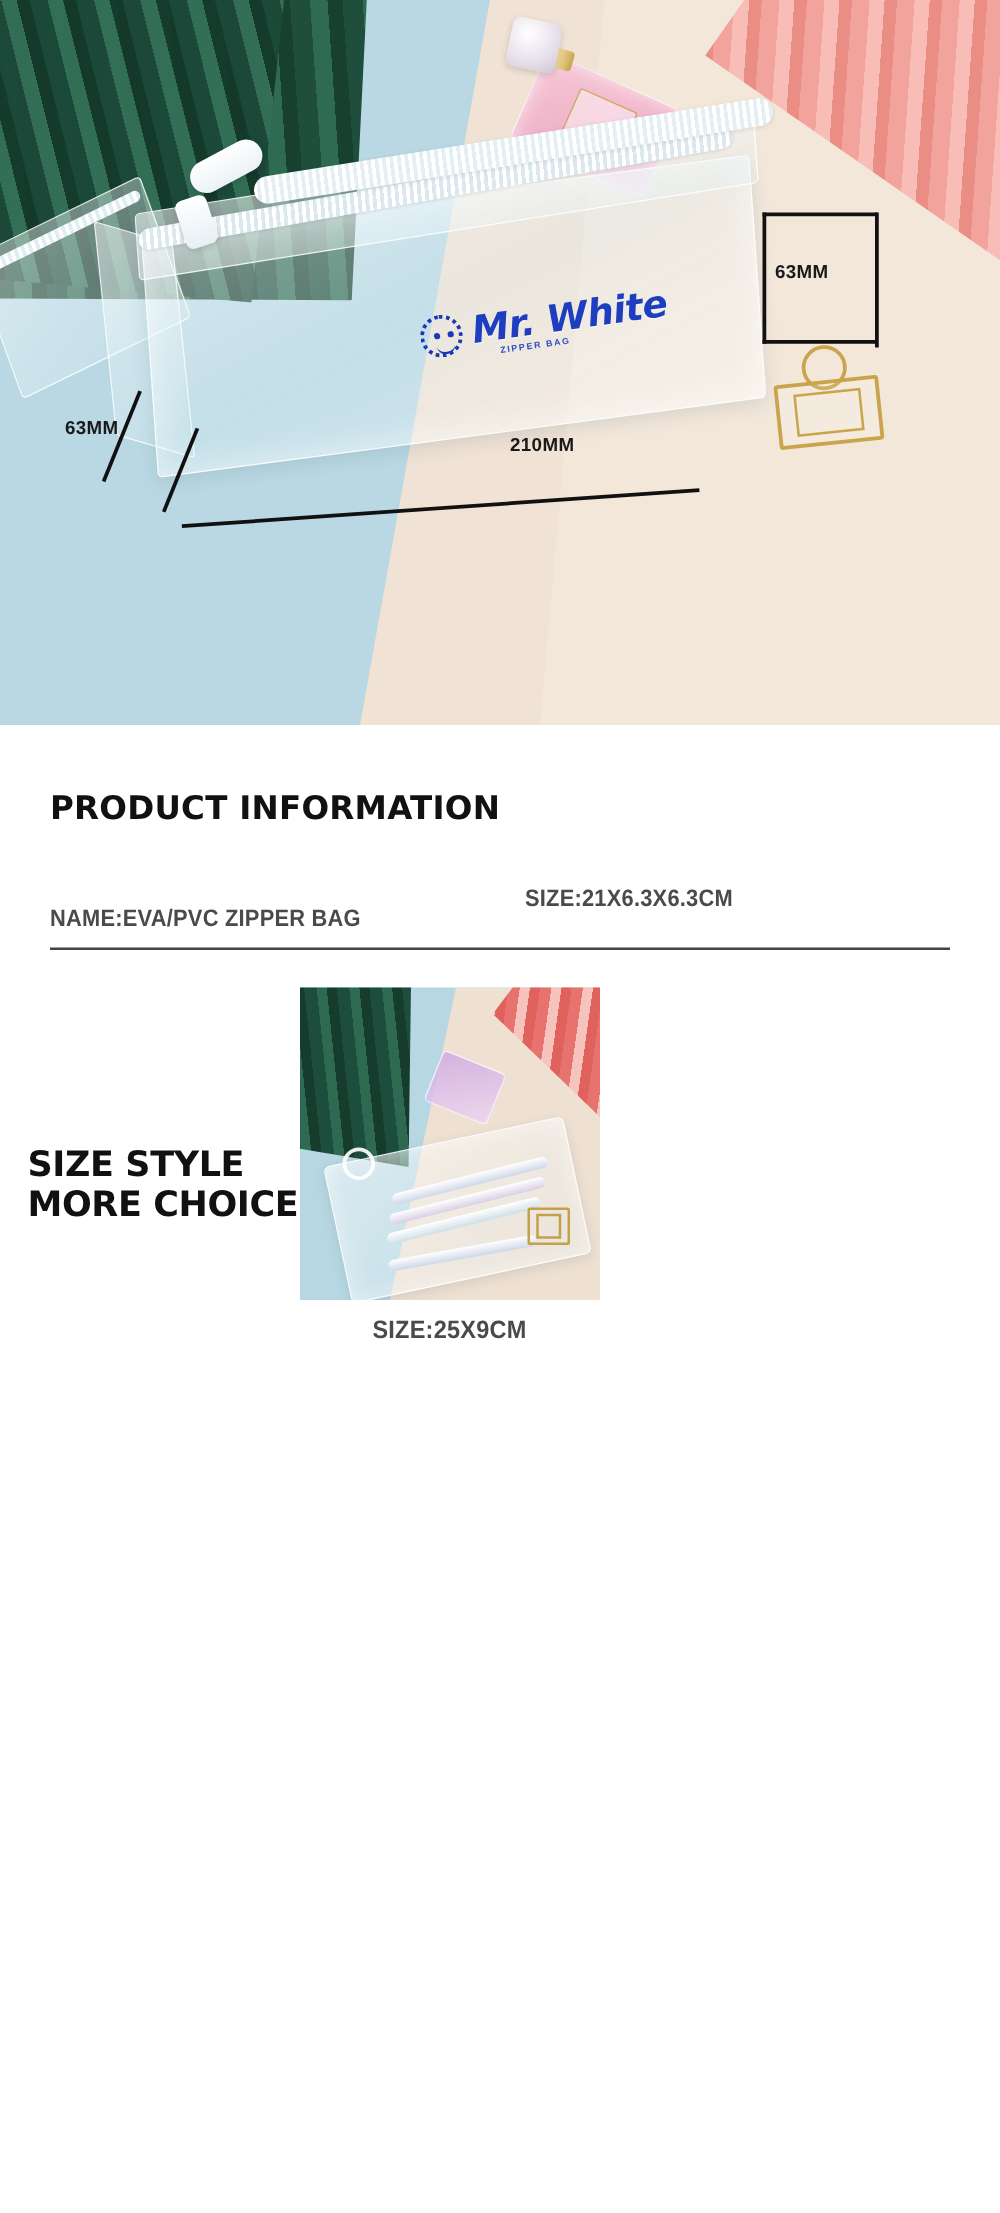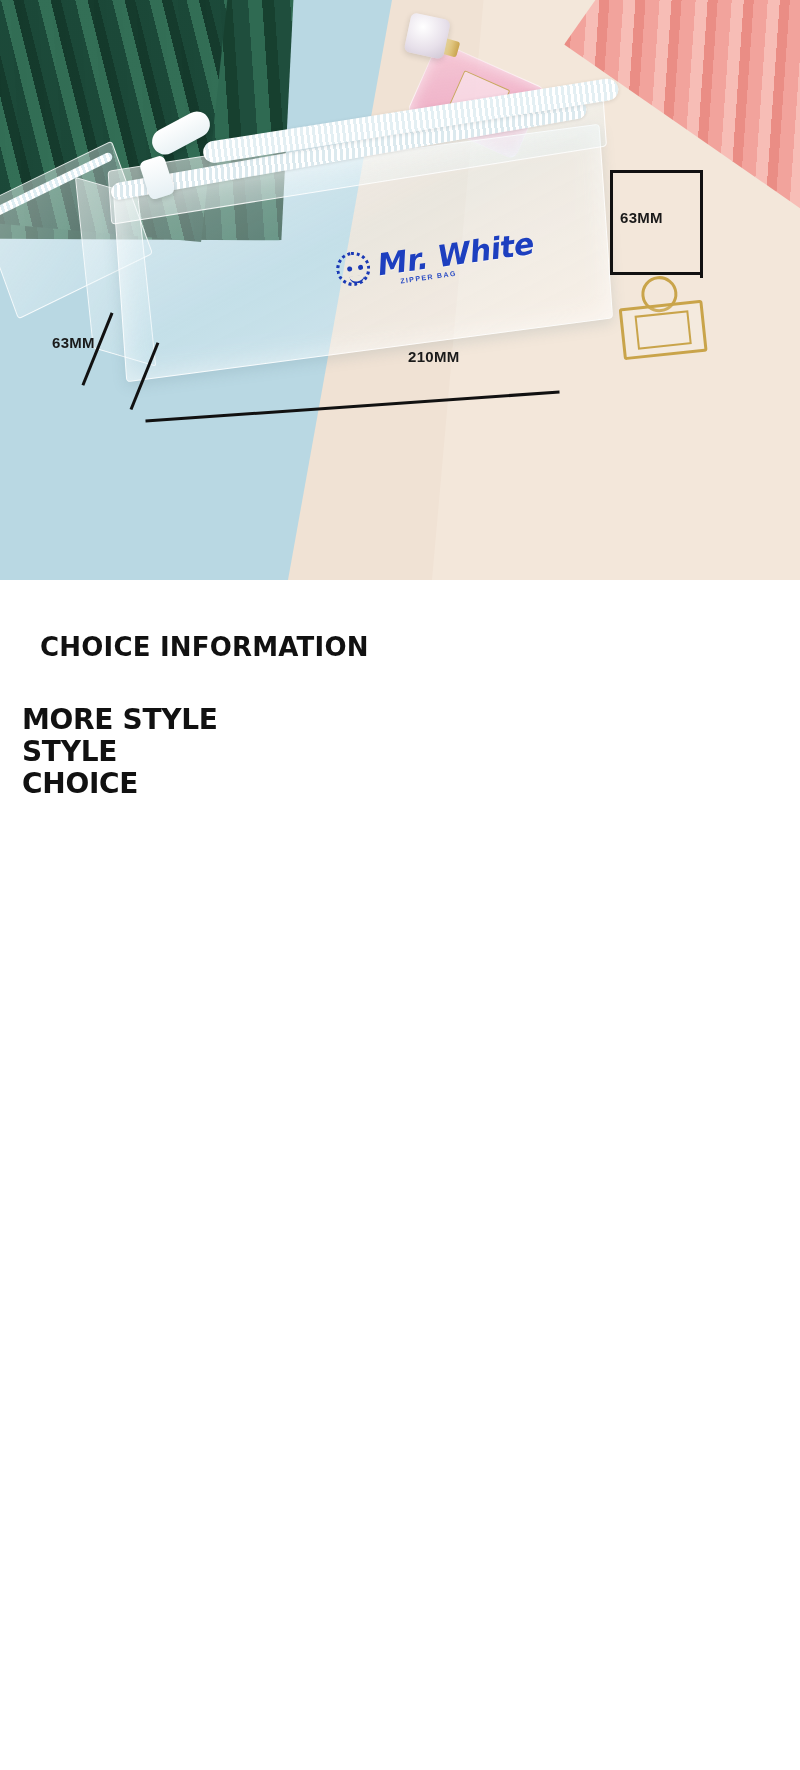--- a/index.html
+++ b/index.html
@@ -395,38 +395,62 @@
   <div class="rule rule-right2"></div>
   <div class="rule tick-rtop"></div>
   <div class="rule tick-rbot"></div>
 
   <div class="dim dim-63-left">63MM</div>
   <div class="dim dim-63-right">63MM</div>
   <div class="dim dim-210">210MM</div>
 </section>
 
 <section class="info">
-  <h2>CHOICE INFORMATION</h2>
-
-
+  <h2>PRODUCT INFORMATION</h2>
+
+
+  <div class="spec-row r2">
+    <div class="spec-cell spec-left">NAME:EVA/PVC ZIPPER BAG</div>
+    <div class="spec-cell spec-right">SIZE:21X6.3X6.3CM</div>
+  </div>
 
 </section>
 
 <section class="gallery">
 
   <div class="g-row-top">
     <div class="g-heading-cell">
       <div class="g-heading">
-        <div>MORE STYLE</div>
-        <div>STYLE CHOICE</div>
+        <div>SIZE STYLE</div>
+        <div>MORE CHOICE</div>
       </div>
     </div>
 
     <div class="g-top-imgs">
 
+      <div class="cell">
+        <div class="photo p-top">
+          <div class="sc-blue"></div>
+          <div class="sc-cream"></div>
+          <div class="sc-green"></div>
+          <div class="sc-pink"></div>
+          <div class="sc-bottle" style="left:105px;top:58px;width:54px;height:44px;transform:rotate(22deg);
+                      background:linear-gradient(150deg,rgba(206,170,226,.85),rgba(236,210,246,.7));"></div>
+          <div class="sc-bag" style="left:28px;top:122px;width:196px;height:112px;transform:rotate(-12deg);"></div>
+          <div class="sc-ring" style="left:34px;top:128px;"></div>
+          <div class="sc-pen" style="left:72px;top:150px;width:128px;transform:rotate(-14deg);"></div>
+          <div class="sc-pen" style="left:70px;top:166px;width:128px;transform:rotate(-14deg);
+                      background:linear-gradient(180deg,#ffffff,#d9cfe6);"></div>
+          <div class="sc-pen" style="left:68px;top:182px;width:126px;transform:rotate(-14deg);
+                      background:linear-gradient(180deg,#ffffff,#cfe0e8);"></div>
+          <div class="sc-pen" style="left:70px;top:208px;width:120px;transform:rotate(-10deg);"></div>
+          <div class="sc-clip" style="right:24px;top:176px;"></div>
+        </div>
+        <div class="cap">SIZE:25X9CM</div>
+      </div>
 
 
     </div>
   </div>
 
   <div class="g-row-bot">
 
 
 
 

